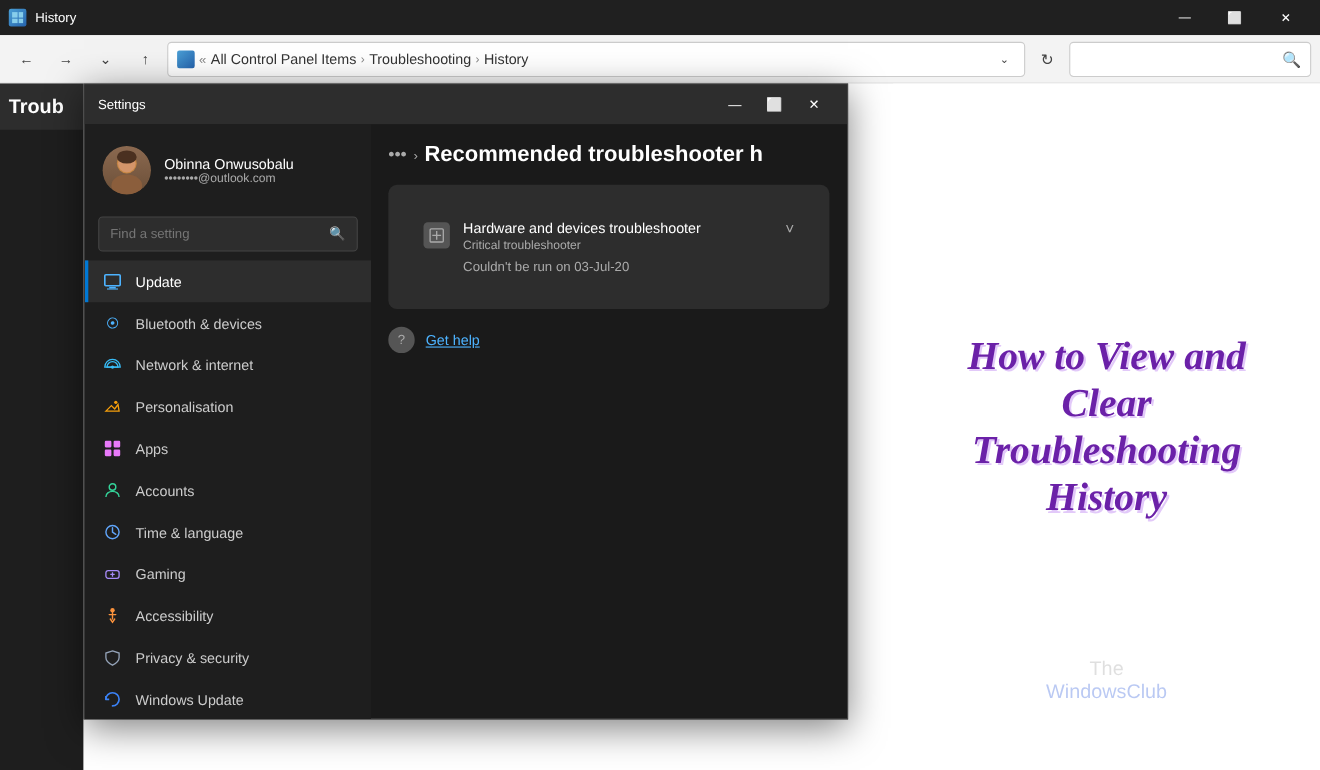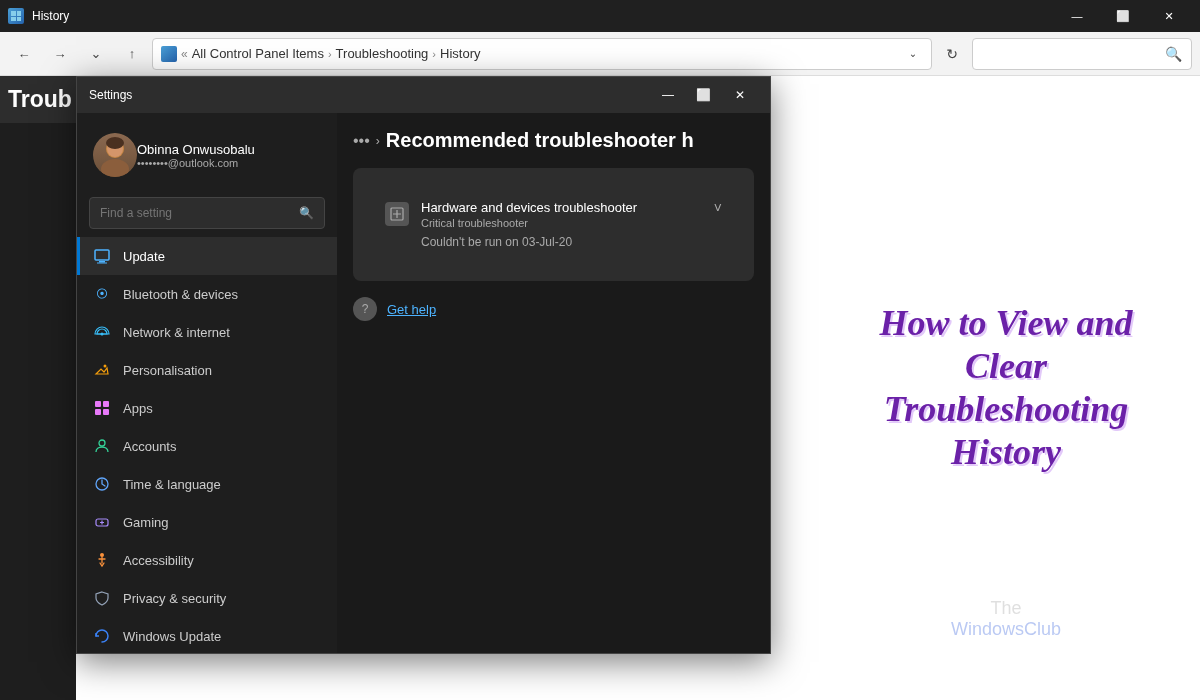--- a/index.html
+++ b/index.html
@@ -252,20 +252,21 @@
       background: #1e1e1e;
       padding: 8px 0;
       overflow-y: auto;
       flex-shrink: 0;
     }
 
     .user-profile {
       display: flex;
       align-items: center;
       padding: 12px 16px;
+      gap: 12px;
       margin-bottom: 8px;
     }
     .avatar {
       width: 44px;
       height: 44px;
       border-radius: 50%;
       background: linear-gradient(135deg, #5a4a3a, #3a2a1a);
       flex-shrink: 0;
       overflow: hidden;
       display: flex;
@@ -509,21 +510,21 @@
     <button class="refresh-btn">↻</button>
     <div class="search-bar">
       <span style="color:#666;font-size:14px;">🔍</span>
     </div>
   </div>
 
   <div class="content-area">
 
     <div class="left-sidebar-partial">
       <div class="sidebar-partial-item sidebar-troub">
-        <span style="font-size:23px;font-weight:600;color:#fff;line-height:1;">Troub</span>
+        <span style="font-size:18px;font-weight:600;color:#fff;line-height:1;">Troub</span>
       </div>
     </div>
 
     <div class="main-content">
     </div>
 
     <div class="article-area" style="width:388px;right:0;top:0;display:flex;align-items:center;justify-content:center;background:#fff;">
       <div class="article-text">
         <div class="article-heading">
           <span>How to View and</span><br>

